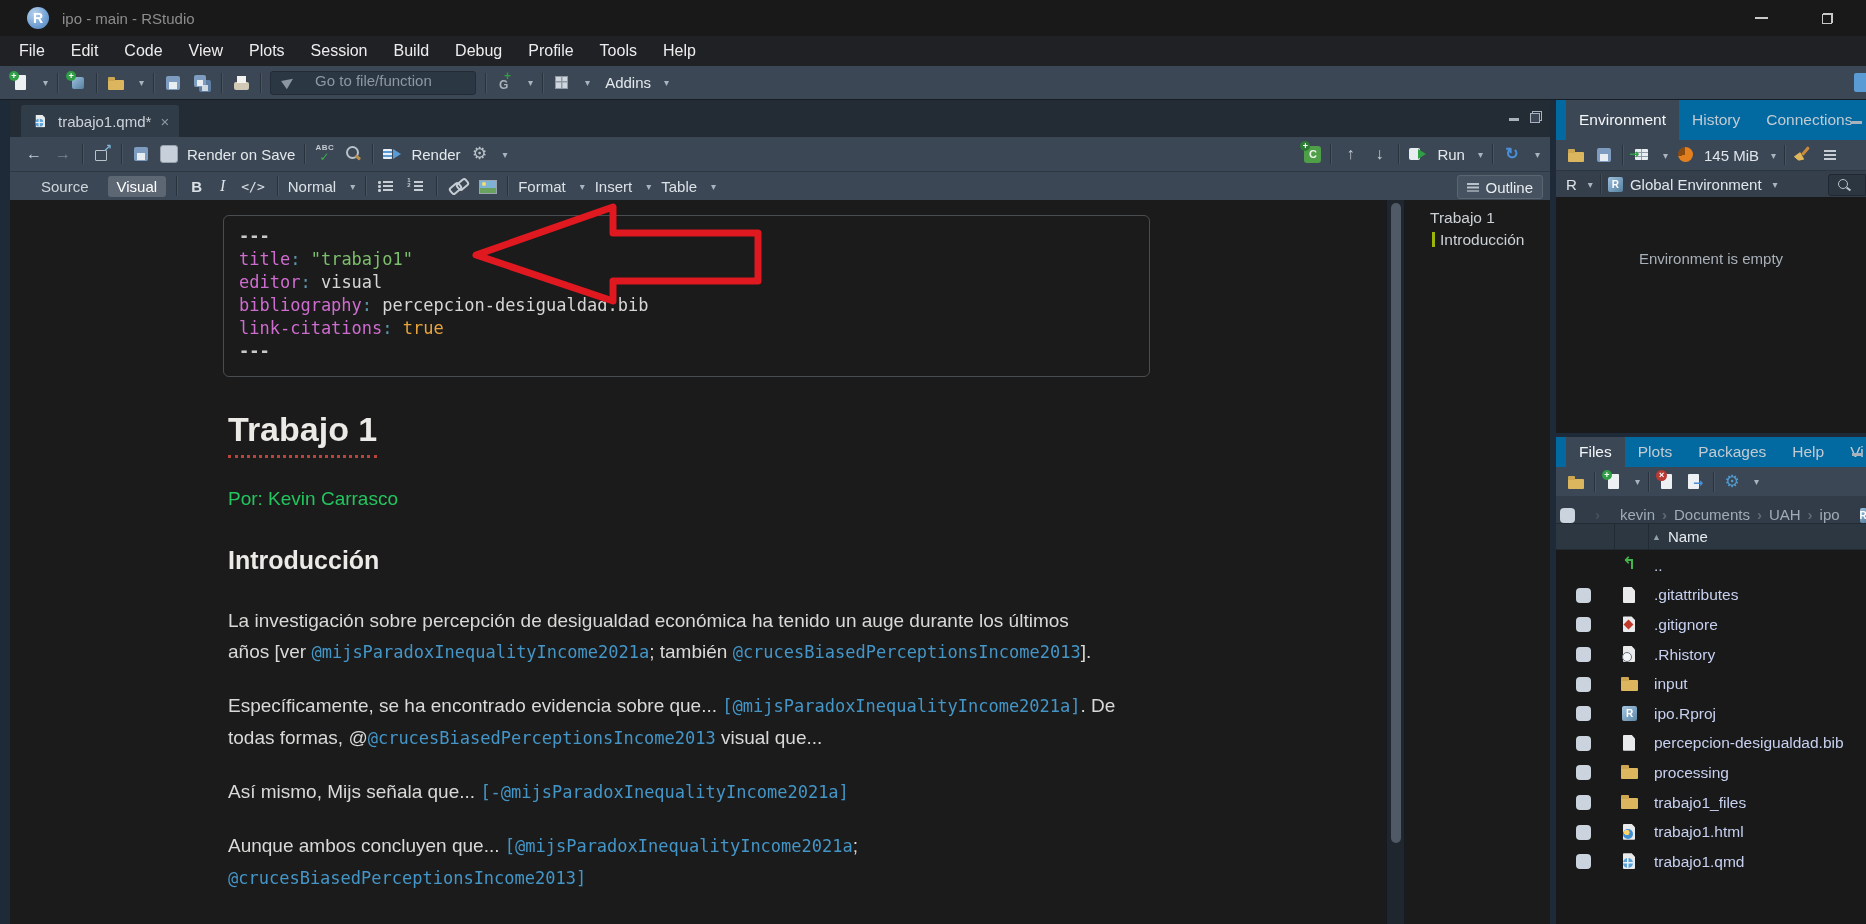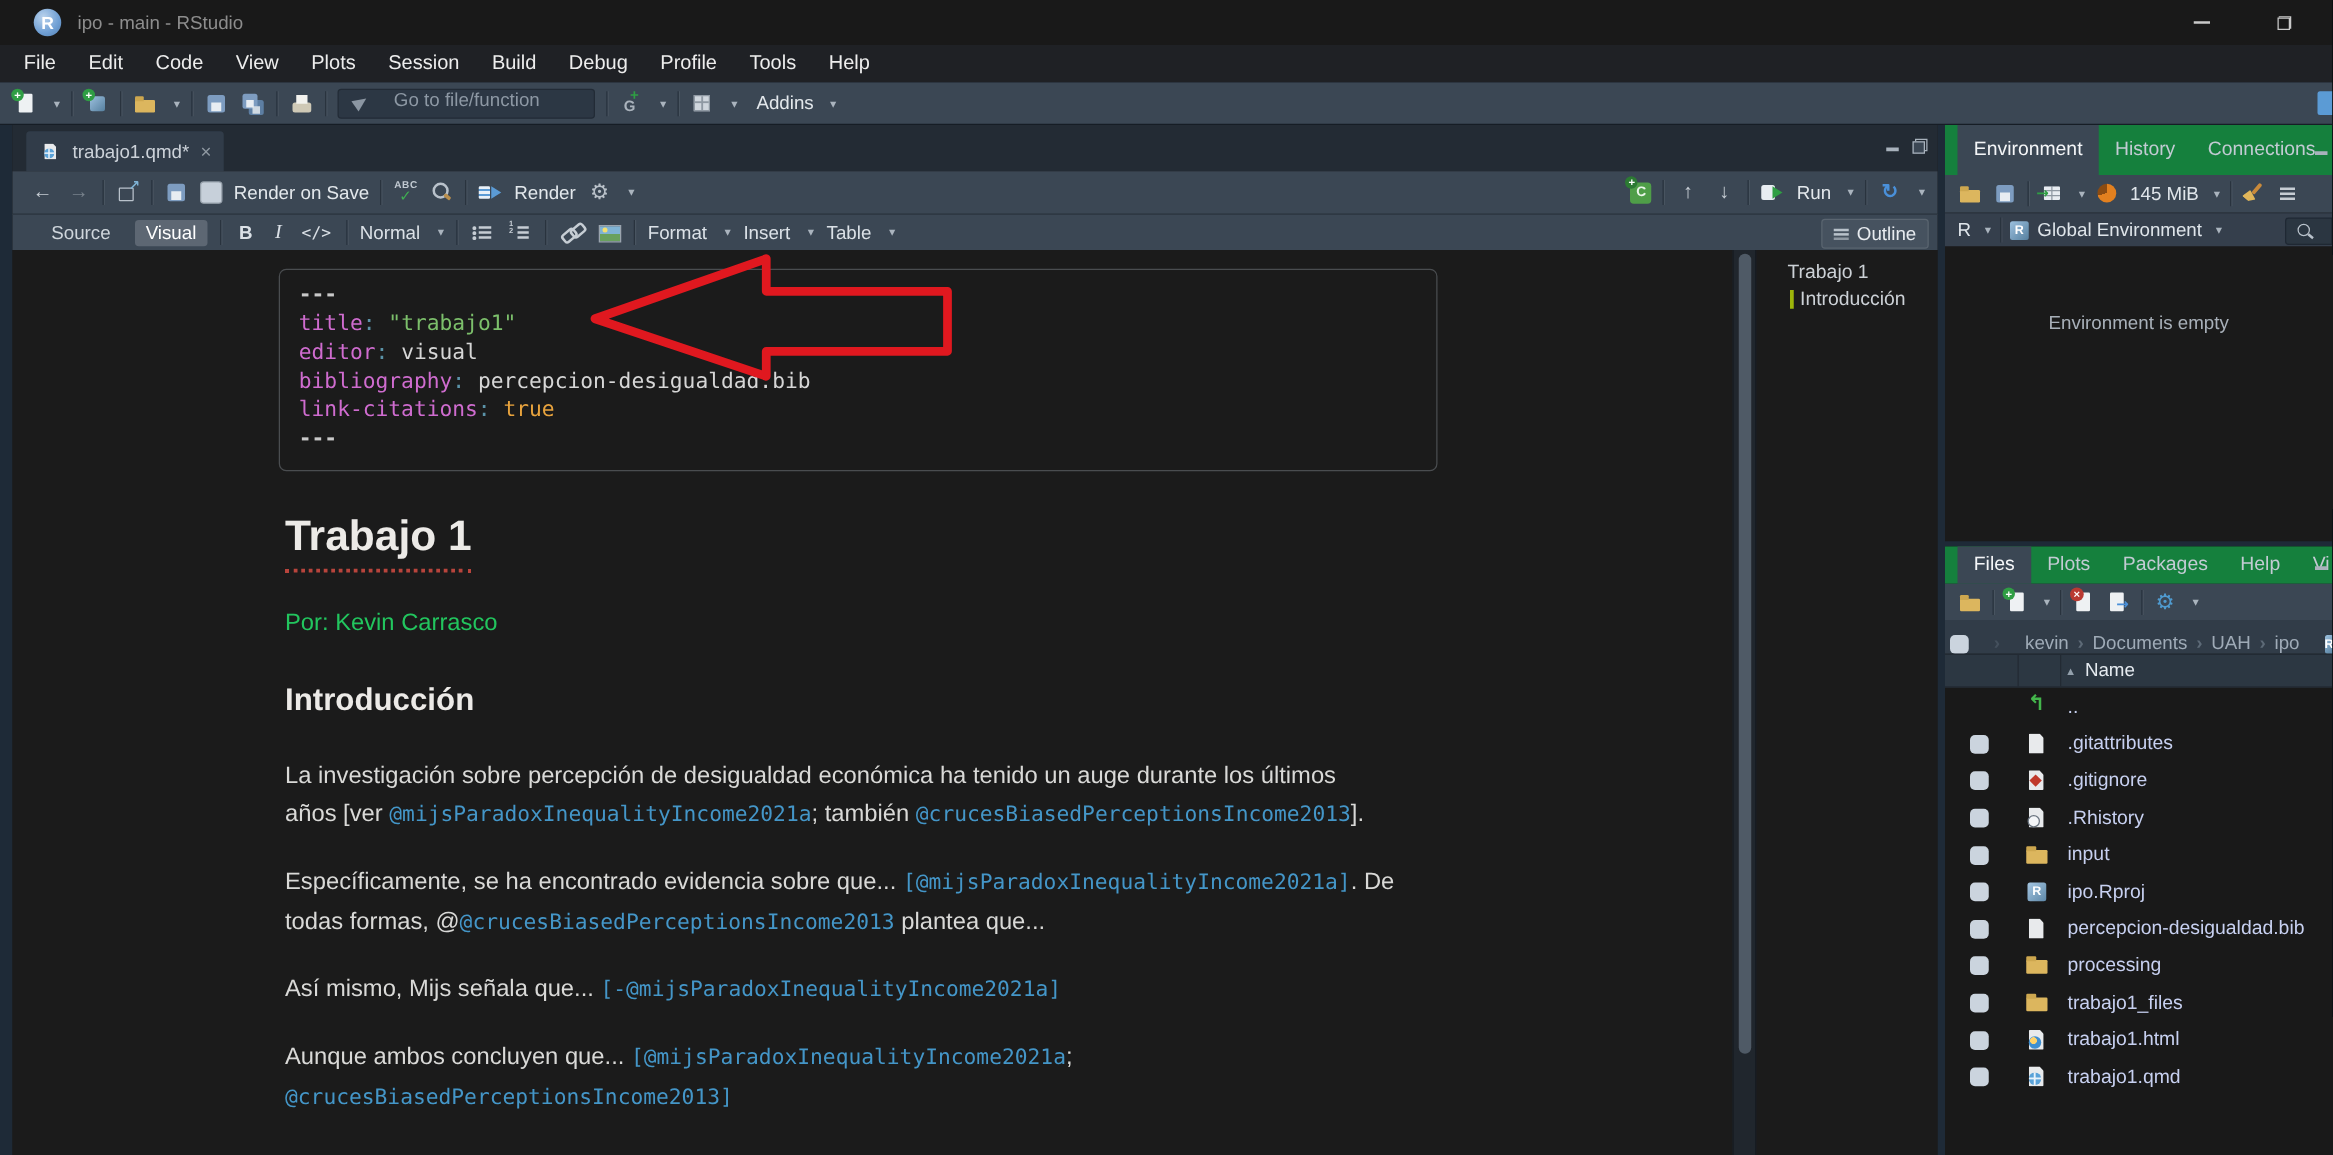--- a/index.html
+++ b/index.html
@@ -145,21 +145,21 @@
   .outline-item{position:relative;color:#ccd1d6;font-size:15.5px;line-height:22px;padding-left:24px;}
   .outline-item.lvl2{padding-left:34px;}
   .outline-item.lvl2 .mark{position:absolute;left:26px;top:3px;width:3px;height:15px;background:#9db50a;}
   
   .annot{left:470px;top:100px;width:300px;height:115px;z-index:40;pointer-events:none;}
   
   .right-col{left:1556px;top:0;width:310px;height:824px;}
   .pane{position:absolute;left:0;width:310px;background:#1a1a1a;overflow:hidden;}
   .env-pane{top:0;height:333px;}
   .files-pane{top:337px;height:487px;background:#191919;}
-  .p-tabstrip{position:absolute;left:0;top:0;width:100%;background:#15803d;display:flex;padding-left:10px;box-sizing:border-box;}
+  .p-tabstrip{position:absolute;left:0;top:0;width:100%;background:#0369a1;display:flex;padding-left:10px;box-sizing:border-box;}
   .env-pane .p-tabstrip{height:40px;}
   .files-pane .p-tabstrip{height:30px;}
   .pane-tab{color:#c2cbd3;font-size:15.5px;padding:0 13px;display:flex;align-items:center;}
   .pane-tab.active{background:#3b4754;color:#f4f6f8;}
   .strip-ctl{position:absolute;right:3px;top:50%;transform:translateY(-50%);display:flex;gap:8px;}
   .p-toolbar{position:absolute;left:0;width:100%;background:#3b4754;display:flex;align-items:center;gap:8px;padding-left:10px;box-sizing:border-box;}
   .env-toolbar{top:40px;height:30px;}
   .files-toolbar{top:30px;height:29px;}
   .mem-label{color:#dfe5ea;font-size:15px;}
   .env-subrow{position:absolute;left:0;top:70px;width:100%;height:27px;background:#353f4c;border-top:1px solid #2c3640;display:flex;align-items:center;gap:7px;padding-left:10px;box-sizing:border-box;}
@@ -344,21 +344,21 @@
             <div class="y-line"><span class="y-key">link-citations</span><span class="y-colon">: </span><span class="y-val bool">true</span></div>
             <div class="y-line"><span class="y-delim">---</span></div>
           </div>
         <div class="abs doc">
           <h1 class="doc-h1">Trabajo 1</h1>
           <div></div>
           <p class="doc-author">Por: Kevin Carrasco</p>
           <h2 class="doc-h2">Introducción</h2>
           <div id="doc-paragraphs">
               <p class="doc-p"><span>La investigación sobre percepción de desigualdad económica ha tenido un auge durante los últimos</span><br><span>años [ver </span><span class="cite">@mijsParadoxInequalityIncome2021a</span><span>; también </span><span class="cite">@crucesBiasedPerceptionsIncome2013</span><span>].</span></p>
-              <p class="doc-p"><span>Específicamente, se ha encontrado evidencia sobre que... </span><span class="cite">[@mijsParadoxInequalityIncome2021a]</span><span>. De</span><br><span>todas formas, @</span><span class="cite">@crucesBiasedPerceptionsIncome2013</span><span> plantea que...</span></p>
+              <p class="doc-p"><span>Específicamente, se ha encontrado evidencia sobre que... </span><span class="cite">[@mijsParadoxInequalityIncome2021a]</span><span>. De</span><br><span>todas formas, @</span><span class="cite">@crucesBiasedPerceptionsIncome2013</span><span> visual que...</span></p>
               <p class="doc-p"><span>Así mismo, Mijs señala que... </span><span class="cite">[-@mijsParadoxInequalityIncome2021a]</span></p>
               <p class="doc-p"><span>Aunque ambos concluyen que... </span><span class="cite">[@mijsParadoxInequalityIncome2021a</span><span>;</span><br><span class="cite">@crucesBiasedPerceptionsIncome2013]</span></p>
             </div>
         </div>
         <div class="abs e-scrollbar">
           <div class="e-thumb"></div>
         </div>
         <div class="abs outline-panel" id="outline-panel">
             <div class="outline-item"><span>Trabajo 1</span></div>
             <div class="outline-item lvl2"><span class="mark"></span><span>Introducción</span></div>

